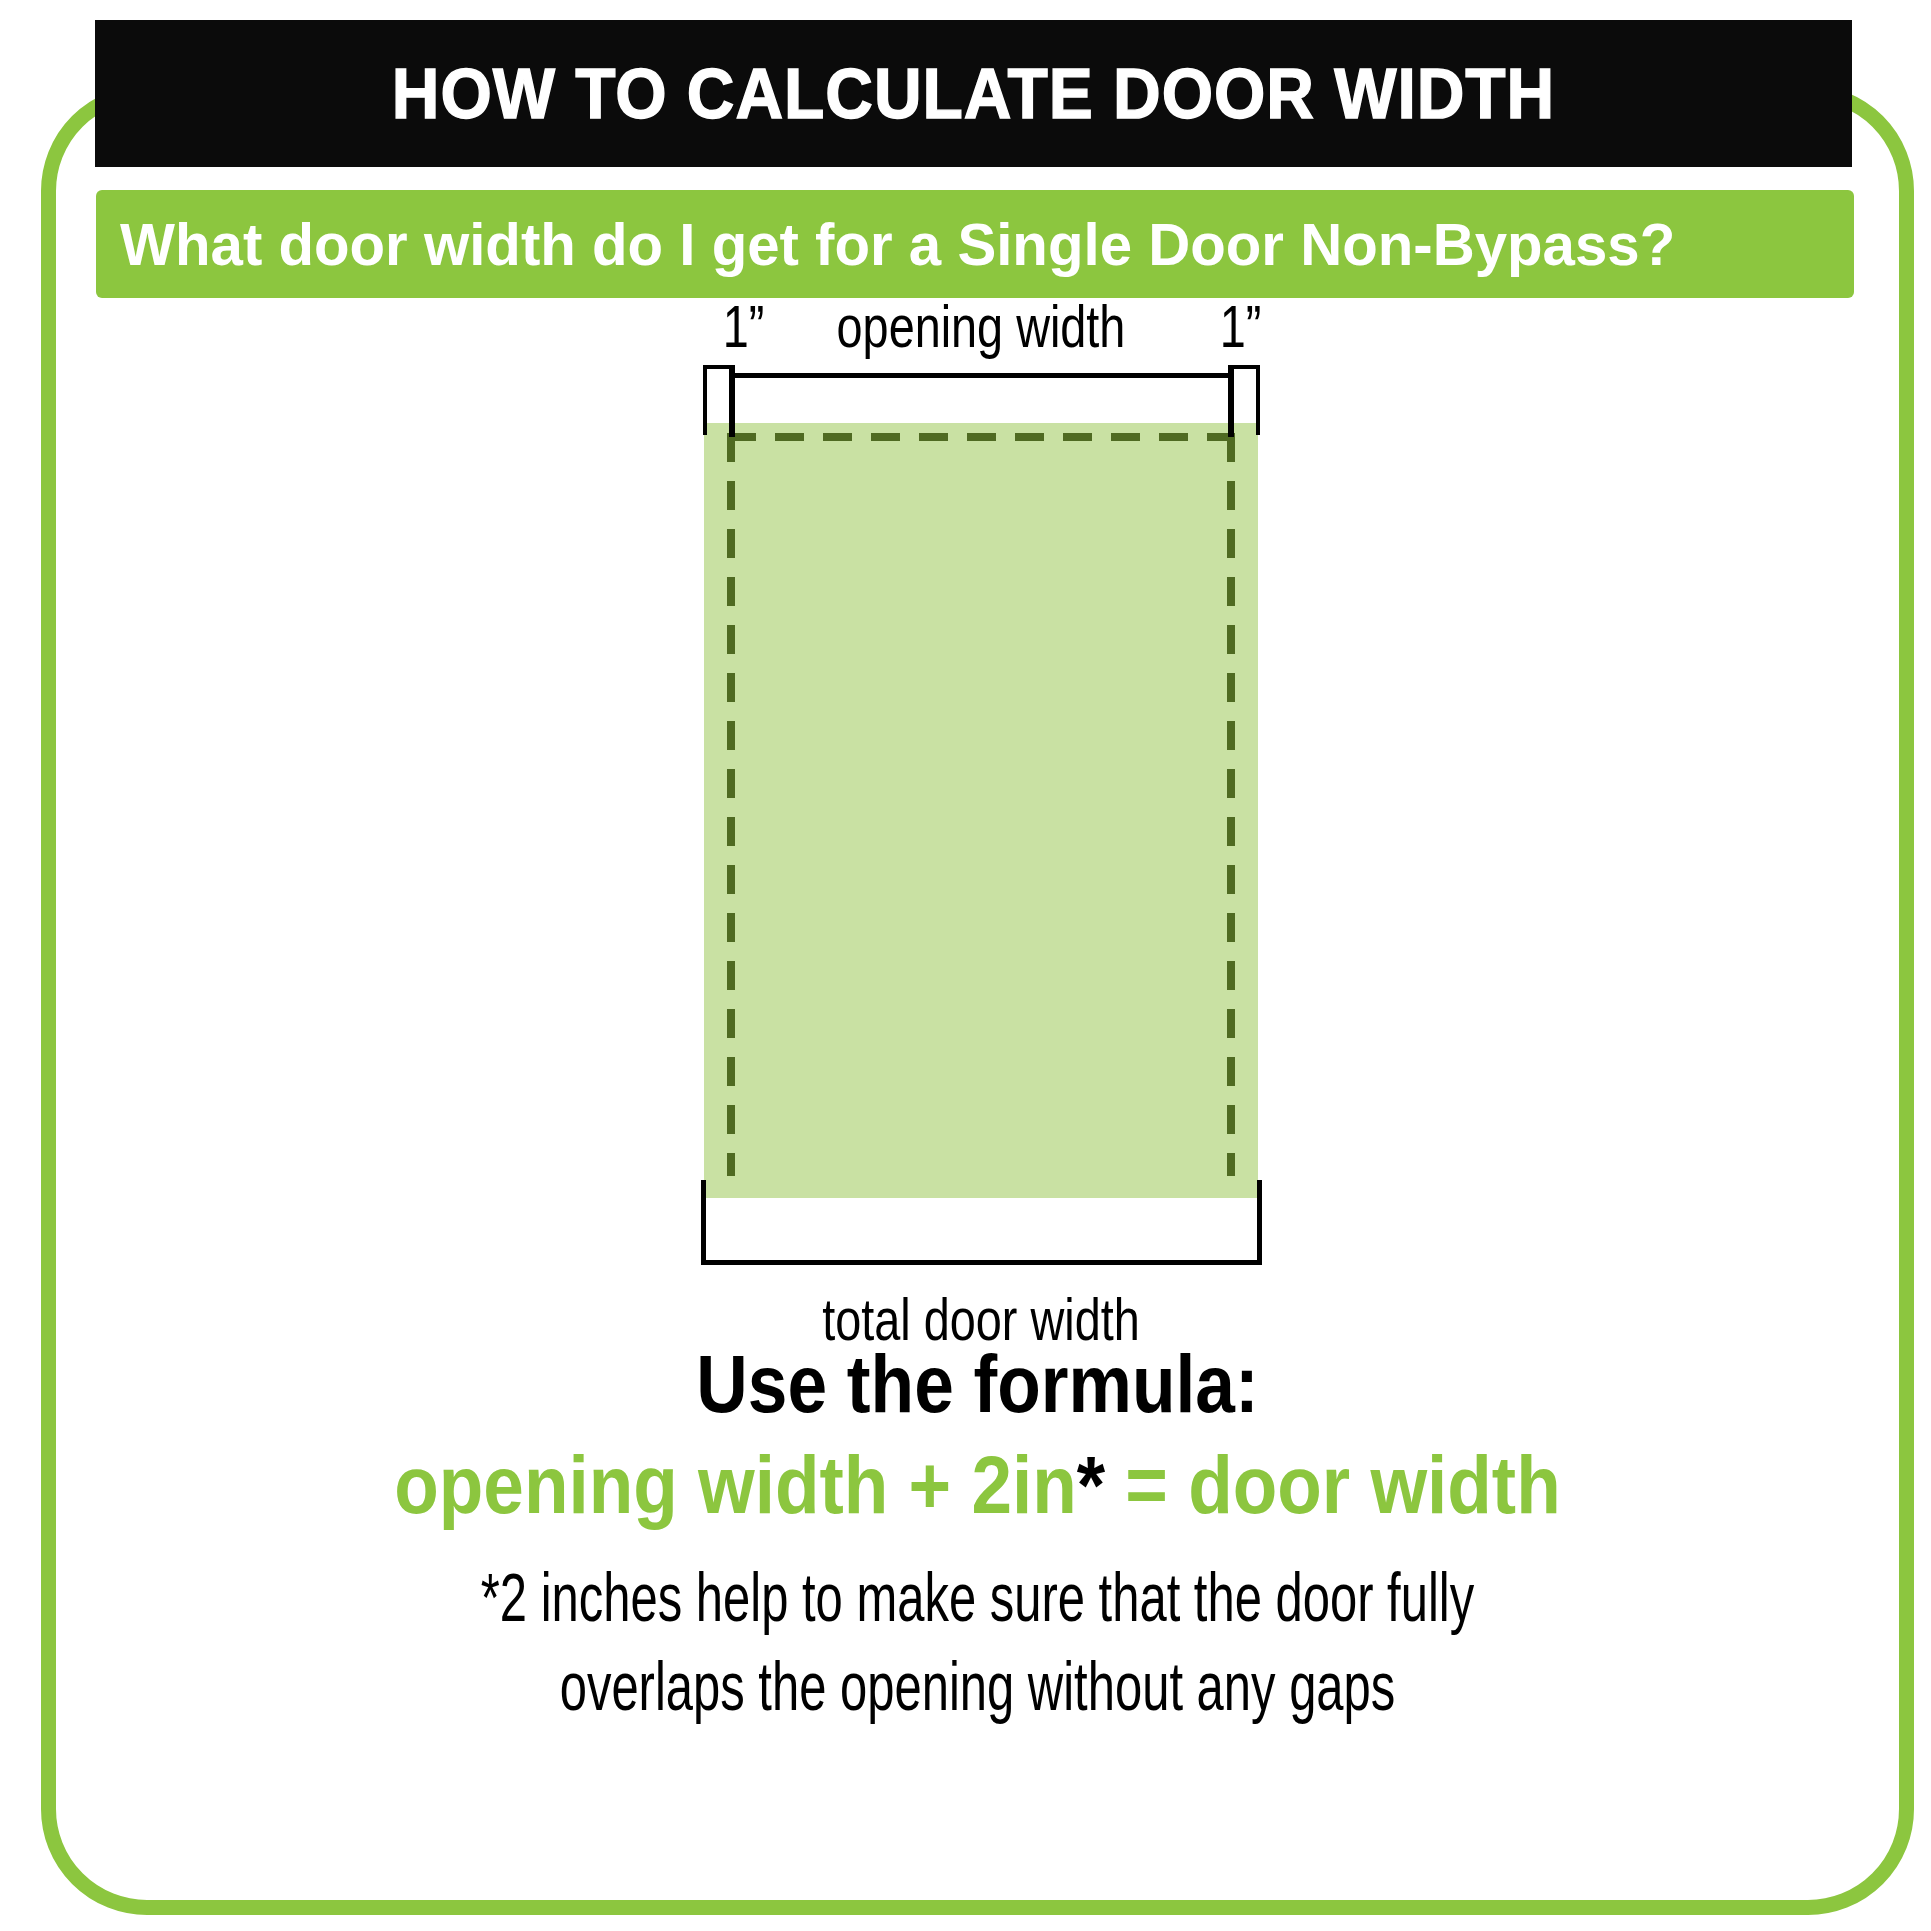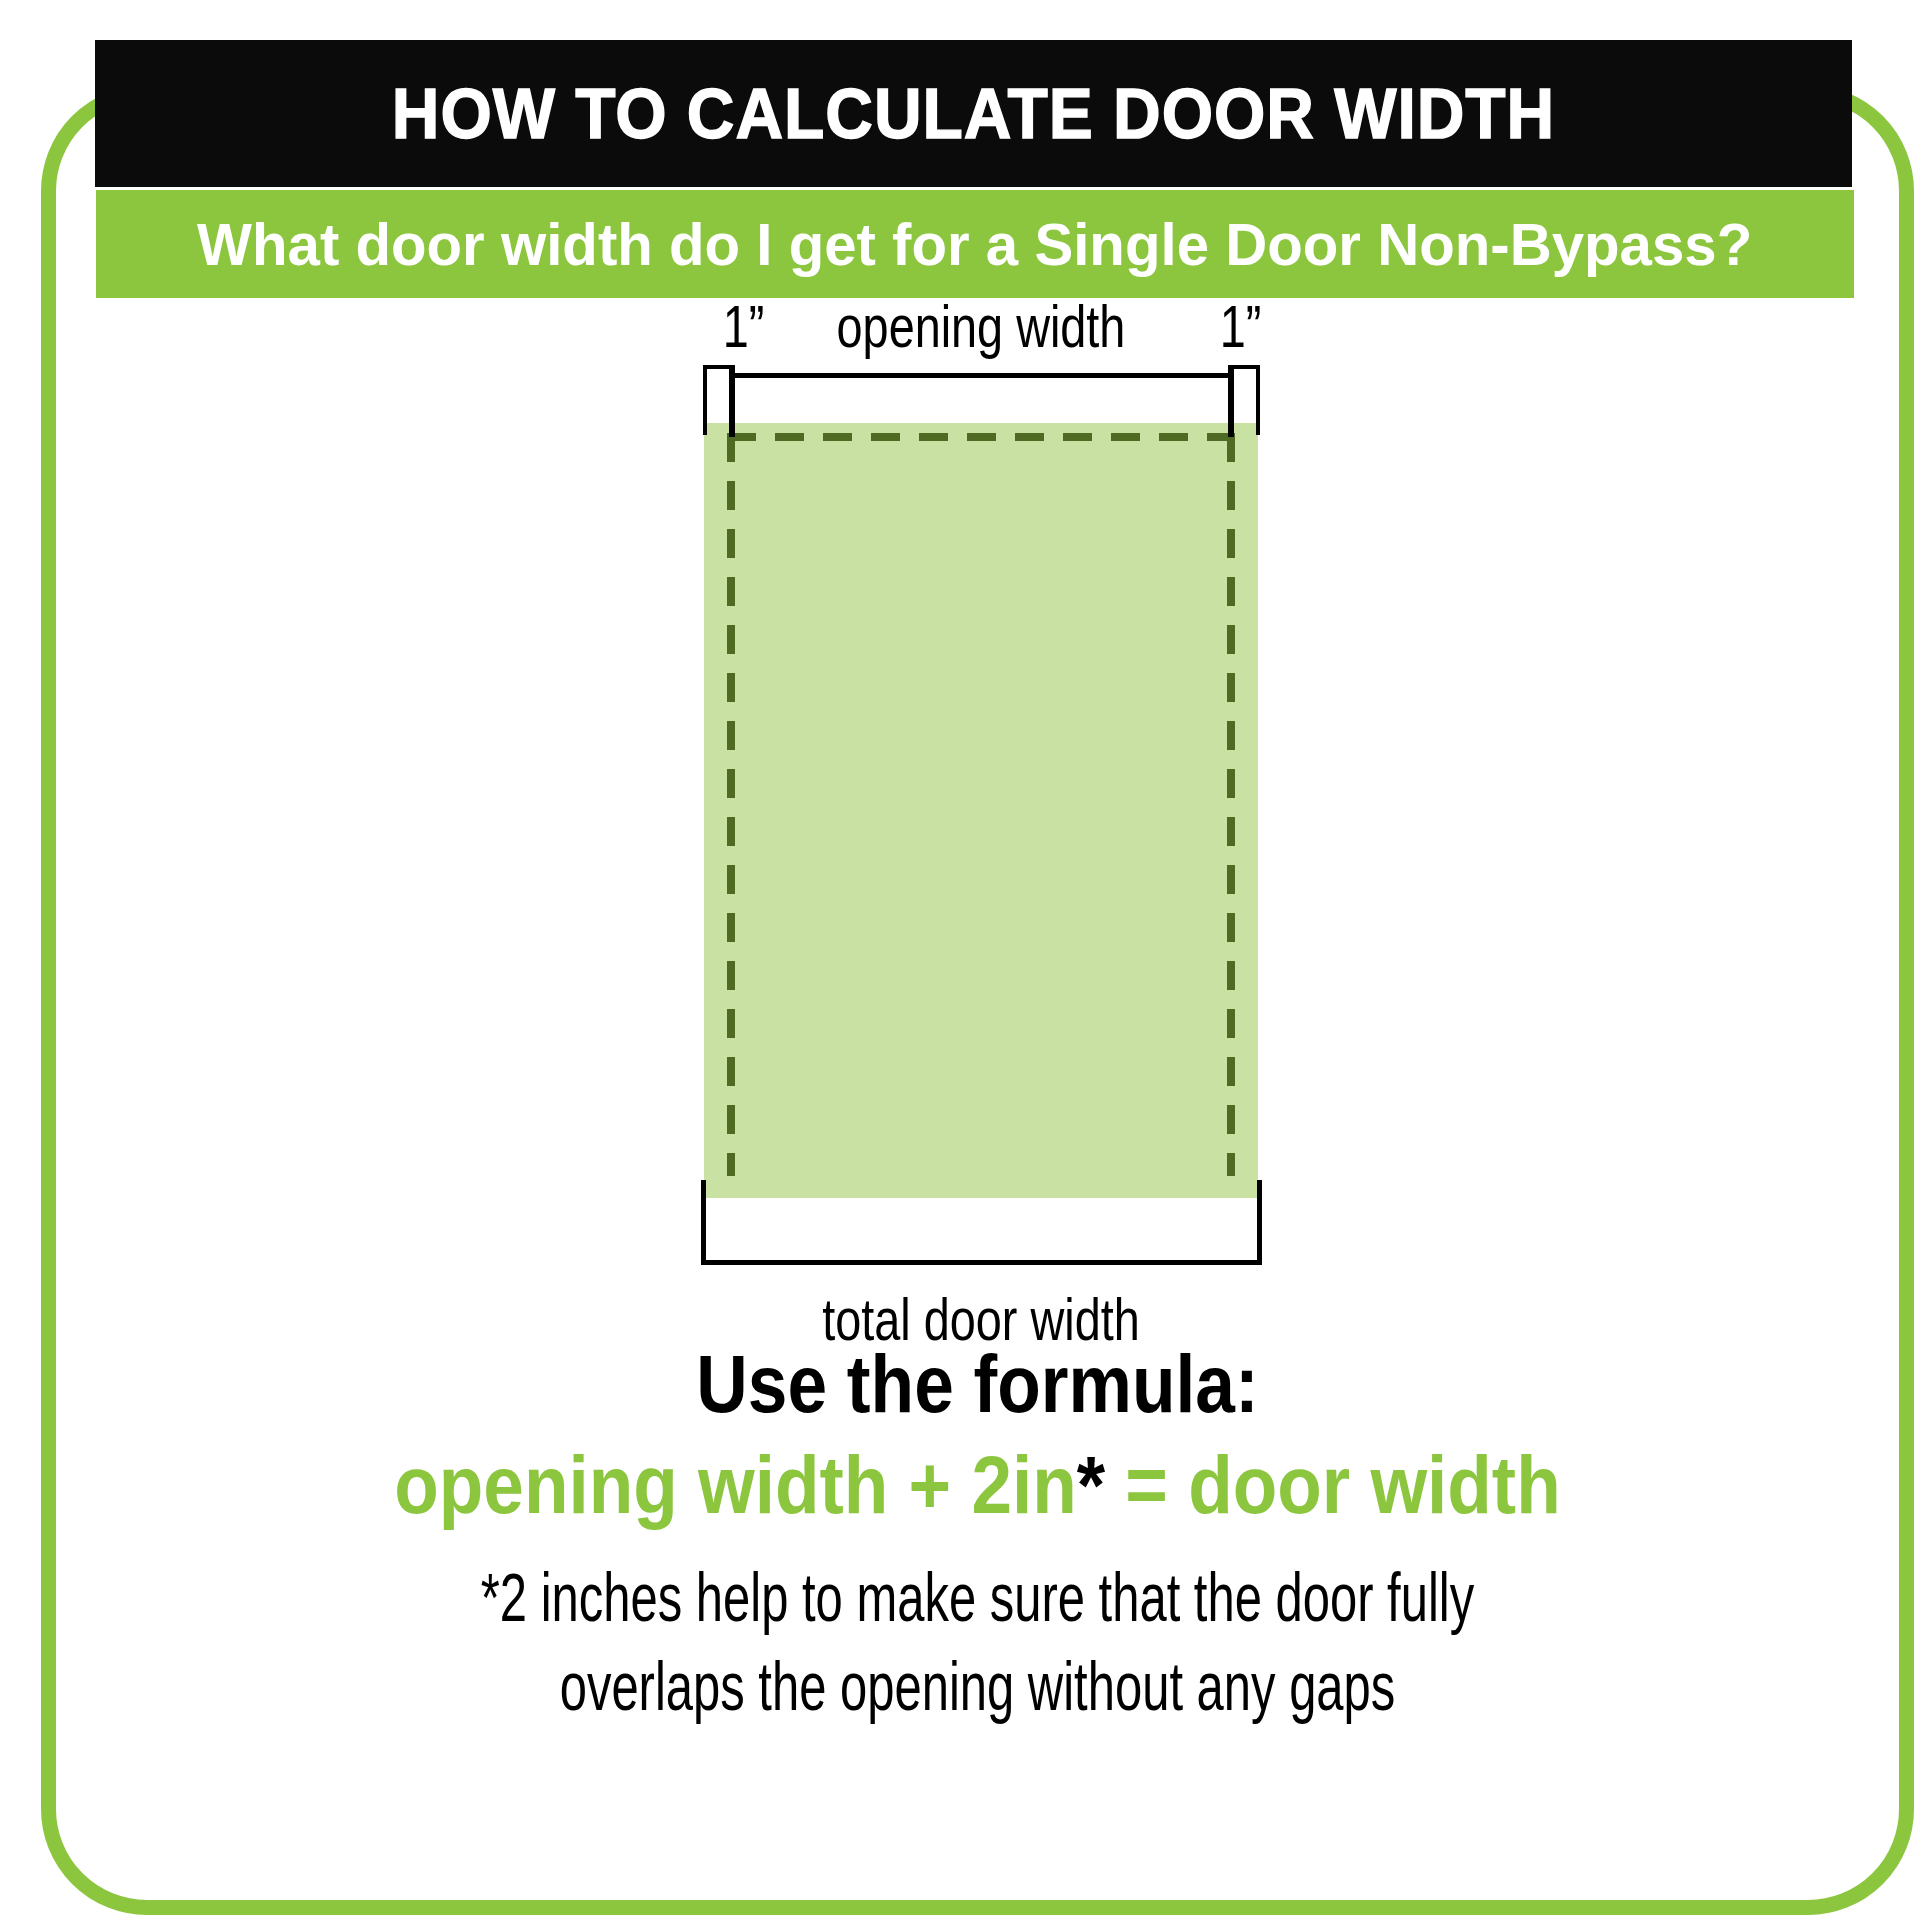--- a/index.html
+++ b/index.html
@@ -18,38 +18,38 @@
     border: 15.4px solid var(--brand-green, #8CC63F);
     border-radius: 106px;
     box-sizing: border-box;
     background: transparent;
   }
 
   
   .header-bar {
     left: 95px; top: 20px; width: 1757px; height: 147px;
     background: var(--header-black, #0B0B0B);
-    display: flex; align-items: center; justify-content: center; margin-top: 20px;
+    display: flex; align-items: center; justify-content: center;
   }
   .header-bar .title {
     color: #ffffff;
     font-size: 71px;
     font-weight: bold;
     letter-spacing: 1px;
     transform: scaleX(0.93);
     transform-origin: center;
     -webkit-text-stroke: 1.4px #ffffff;
     white-space: nowrap;
   }
 
   
   .question-bar {
     left: 96px; top: 190px; width: 1758px; height: 108px;
     background: var(--brand-green, #8CC63F);
-    display: flex; align-items: center; justify-content: center;
+    display: flex; align-items: center;  border-radius: 6px;
   }
   .question-bar .question {
     color: #ffffff;
     font-size: 60px;
     font-weight: bold;
     transform: scaleX(0.97);
     transform-origin: center;
     white-space: nowrap;
   }
 

